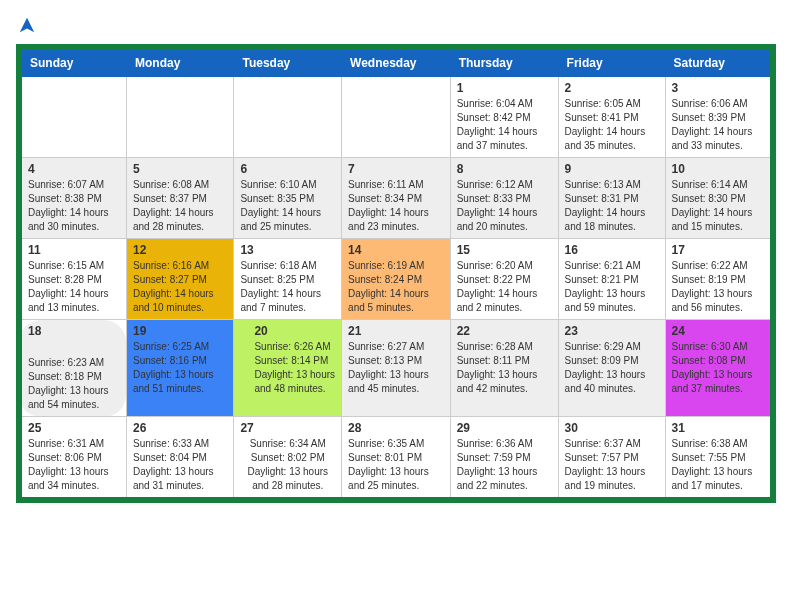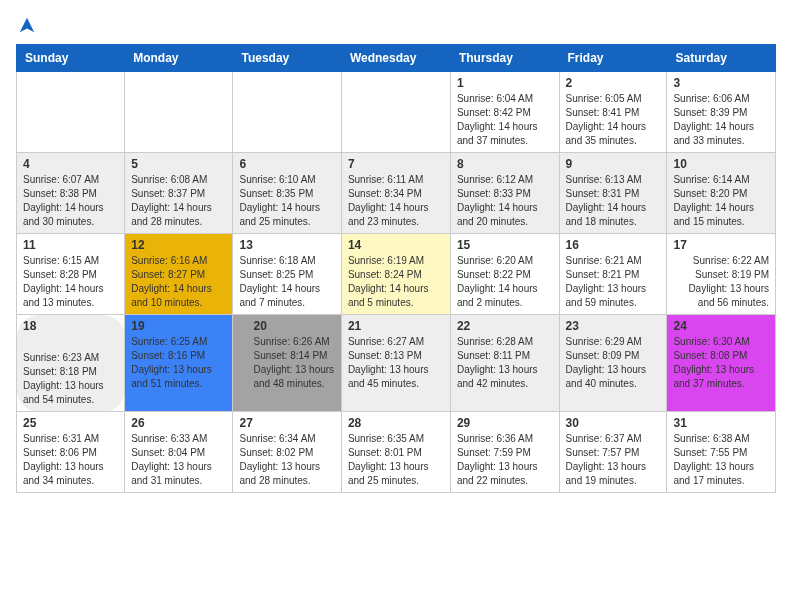--- a/index.html
+++ b/index.html
@@ -43,21 +43,21 @@
       line-height: 1.1;
     }
     .location {
       font-size: 14px;
       color: #555;
       margin-top: 2px;
     }
     .calendar {
       width: 100%;
       border-collapse: collapse;
-      border: 1px solid #15803d;
+      border: 6px solid #15803d;
       font-size: 11px;
     }
     .calendar th {
       background-color: #1565C0;
       color: #fff;
       text-align: left;
       padding: 6px 8px;
       font-size: 12px;
       font-weight: bold;
       border: 1px solid #1565C0;
@@ -195,21 +195,21 @@
         <td style="background-color: rgb(238, 238, 238);">
           <span class="day-num">9</span>
           <div class="day-info" style="white-space: pre-line;">Sunrise: 6:13 AM
 Sunset: 8:31 PM
 Daylight: 14 hours
 and 18 minutes.</div>
         </td>
         <td style="background-color: rgb(238, 238, 238);">
           <span class="day-num">10</span>
           <div class="day-info" style="white-space: pre-line;">Sunrise: 6:14 AM
-Sunset: 8:20 PM
+Sunset: 8:30 PM
 Daylight: 14 hours
 and 15 minutes.</div>
         </td>
       </tr>
       <tr class="row-odd">
         <td style="background-color: rgb(255, 255, 255);">
           <span class="day-num">11</span>
           <div class="day-info" style="white-space: pre-line;">Sunrise: 6:15 AM
 Sunset: 8:28 PM
 Daylight: 14 hours
@@ -222,21 +222,21 @@
 Daylight: 14 hours
 and 10 minutes.</div>
         </td>
         <td style="background-color: rgb(255, 255, 255);">
           <span class="day-num">13</span>
           <div class="day-info" style="white-space: pre-line;">Sunrise: 6:18 AM
 Sunset: 8:25 PM
 Daylight: 14 hours
 and 7 minutes.</div>
         </td>
-        <td style="background-color: #fef9c3;">
+        <td style="background-color: #fdba74;">
           <span class="day-num">14</span>
           <div class="day-info" style="white-space: pre-line;">Sunrise: 6:19 AM
 Sunset: 8:24 PM
 Daylight: 14 hours
 and 5 minutes.</div>
         </td>
         <td style="background-color: rgb(255, 255, 255);">
           <span class="day-num">15</span>
           <div class="day-info" style="white-space: pre-line;">Sunrise: 6:20 AM
 Sunset: 8:22 PM
@@ -245,42 +245,42 @@
         </td>
         <td style="background-color: rgb(255, 255, 255);">
           <span class="day-num">16</span>
           <div class="day-info" style="white-space: pre-line;">Sunrise: 6:21 AM
 Sunset: 8:21 PM
 Daylight: 13 hours
 and 59 minutes.</div>
         </td>
         <td style="background-color: rgb(255, 255, 255);">
           <span class="day-num">17</span>
-          <div class="day-info" style="white-space: pre-line; text-align: right;">Sunrise: 6:22 AM
+          <div class="day-info" style="white-space: pre-line;">Sunrise: 6:22 AM
 Sunset: 8:19 PM
 Daylight: 13 hours
 and 56 minutes.</div>
         </td>
       </tr>
       <tr class="row-even">
         <td style="background-color: rgb(238, 238, 238); border-radius: 22px;">
           <span class="day-num">18</span>
           <div class="day-info" style="white-space: pre-line; margin-top: 18px;">Sunrise: 6:23 AM
 Sunset: 8:18 PM
 Daylight: 13 hours
 and 54 minutes.</div>
         </td>
         <td style="background-color: #3b82f6;">
           <span class="day-num">19</span>
           <div class="day-info" style="white-space: pre-line;">Sunrise: 6:25 AM
 Sunset: 8:16 PM
 Daylight: 13 hours
 and 51 minutes.</div>
         </td>
-        <td style="background-color: #a3a3a3; padding-left: 20px;">
+        <td style="background-color: #bef264; padding-left: 20px;">
           <span class="day-num">20</span>
           <div class="day-info" style="white-space: pre-line;">Sunrise: 6:26 AM
 Sunset: 8:14 PM
 Daylight: 13 hours
 and 48 minutes.</div>
         </td>
         <td style="background-color: rgb(238, 238, 238);">
           <span class="day-num">21</span>
           <div class="day-info" style="white-space: pre-line;">Sunrise: 6:27 AM
 Sunset: 8:13 PM
@@ -319,21 +319,21 @@
         </td>
         <td style="background-color: rgb(255, 255, 255);">
           <span class="day-num">26</span>
           <div class="day-info" style="white-space: pre-line;">Sunrise: 6:33 AM
 Sunset: 8:04 PM
 Daylight: 13 hours
 and 31 minutes.</div>
         </td>
         <td style="background-color: rgb(255, 255, 255);">
           <span class="day-num">27</span>
-          <div class="day-info" style="white-space: pre-line;">Sunrise: 6:34 AM
+          <div class="day-info" style="white-space: pre-line; text-align: center;">Sunrise: 6:34 AM
 Sunset: 8:02 PM
 Daylight: 13 hours
 and 28 minutes.</div>
         </td>
         <td style="background-color: rgb(255, 255, 255);">
           <span class="day-num">28</span>
           <div class="day-info" style="white-space: pre-line;">Sunrise: 6:35 AM
 Sunset: 8:01 PM
 Daylight: 13 hours
 and 25 minutes.</div>

